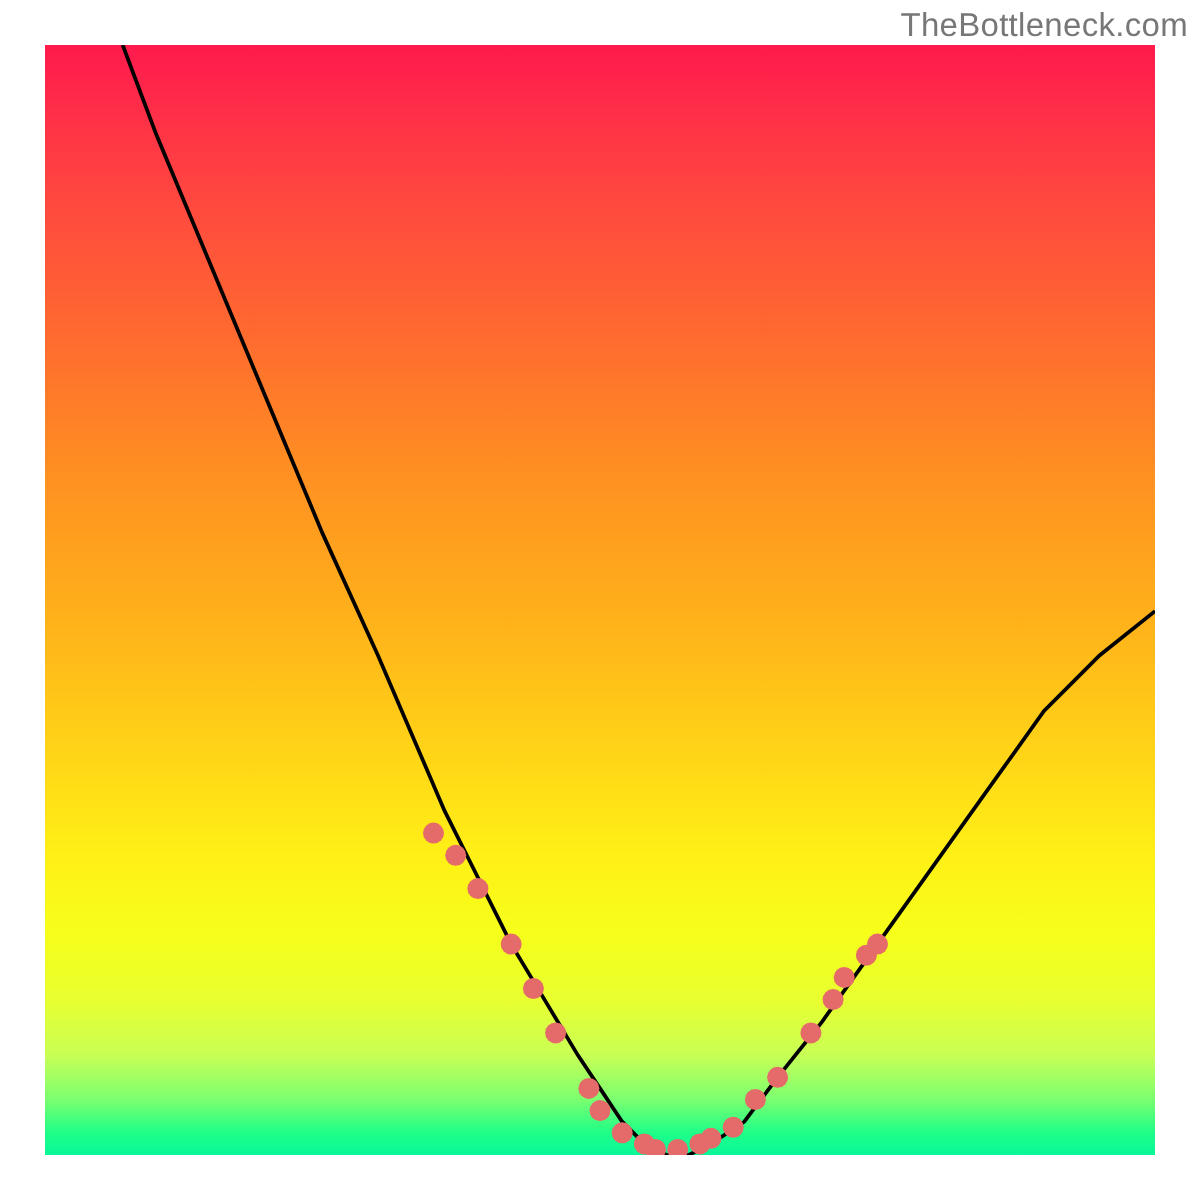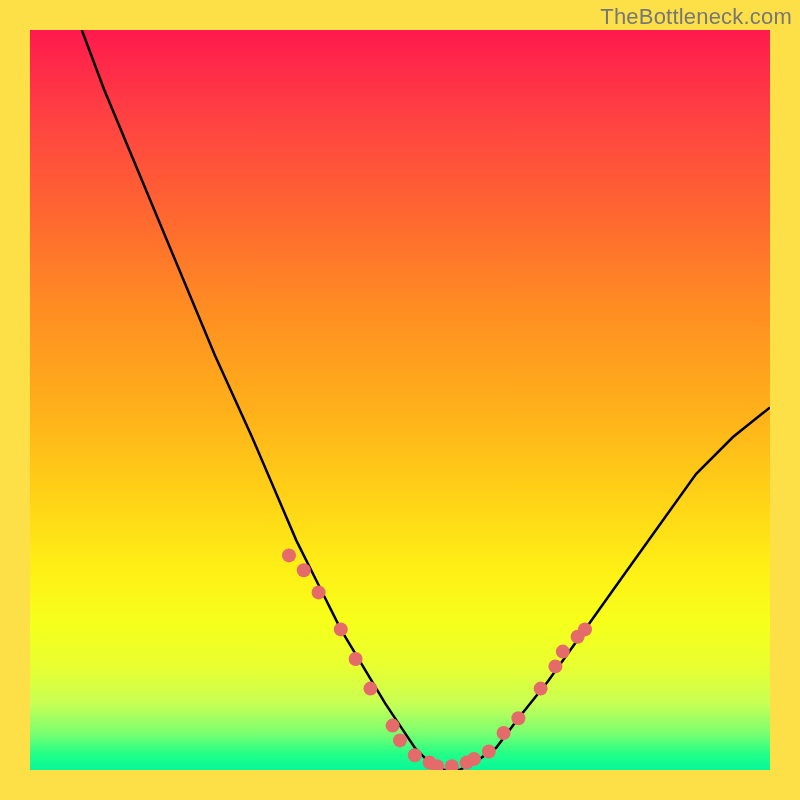--- a/index.html
+++ b/index.html
@@ -10,21 +10,21 @@
     background: #000;
     overflow: hidden;
     font-family: Arial, Helvetica, sans-serif;
   }
   .frame {
     position: absolute;
     top: 0;
     left: 0;
     width: 800px;
     height: 800px;
-    background: #fde047;
+    background: #ffffff;
   }
   .plot {
     position: absolute;
     top: 30px;
     left: 30px;
     width: 740px;
     height: 740px;
     background: linear-gradient(to bottom,
       #ff1a4d 0%,
       #ff4242 12%,

